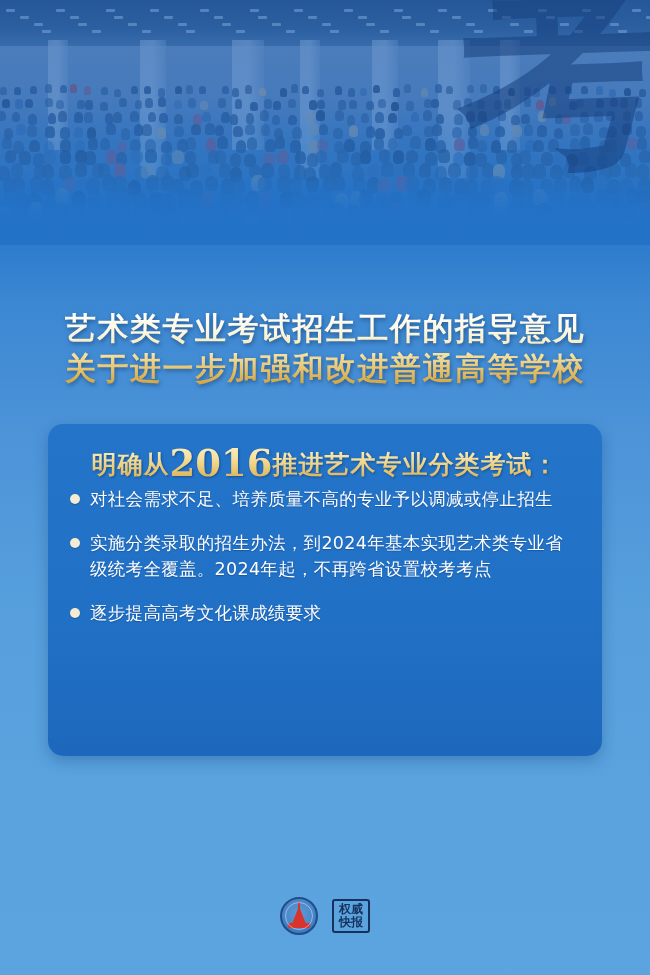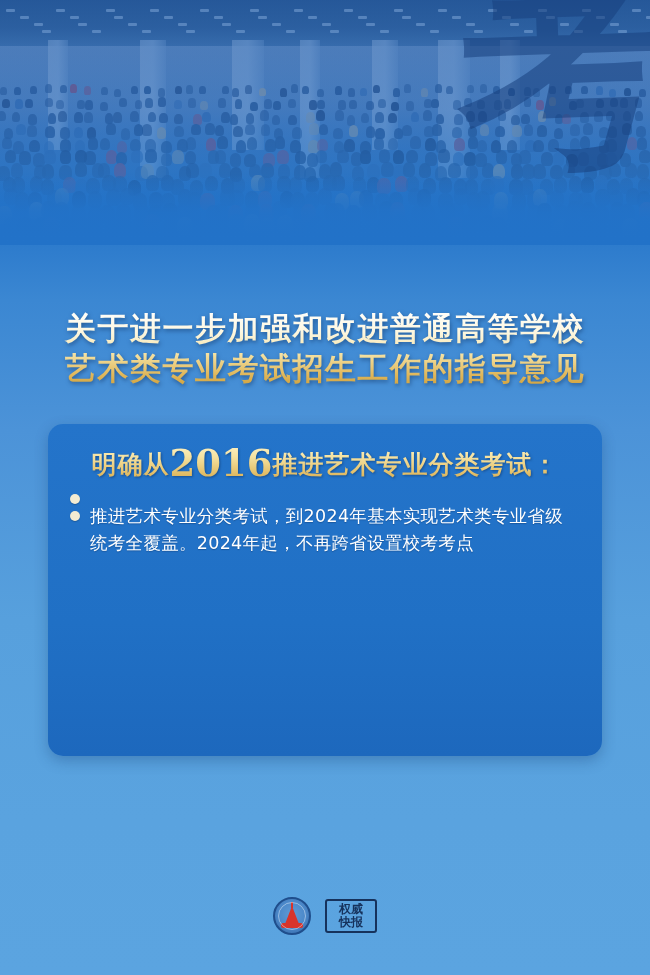--- a/index.html
+++ b/index.html
@@ -215,21 +215,21 @@
     position:absolute; left:3px; top:3px; right:3px; bottom:3px;
     border:1px solid rgba(230,240,252,.5); border-radius:50%;
   }
   .footer-text {
     font-family:"DejaVu Sans","Liberation Sans", sans-serif;
     font-size:19px; font-weight:bold;
     letter-spacing:2px;
     color:#12233b;
   }
   .stamp {
-    width:52px; height:34px;
+    width:38px; height:34px;
     border:2px solid #16325c;
     border-radius:3px;
     display:flex; flex-direction:column;
     align-items:center; justify-content:center;
     flex:0 0 auto;
     padding:1px;
   }
   .stamp span {
     font-family:"DejaVu Sans","Liberation Sans", sans-serif;
     font-size:12px; font-weight:bold; line-height:1.08;
@@ -806,29 +806,30 @@
         <i style="left: 622.402px; top: 133.975px; width: 16px; height: 19.2px; background: rgb(216, 201, 168); opacity: 0.83;"></i>
         <i style="left: 636.958px; top: 131.625px; width: 16px; height: 19.2px; background: rgb(74, 123, 181); opacity: 0.76;"></i>
       </div>
     <div class="photo-tint"></div>
     <div class="kao-mark">考</div>
     <div class="photo-fade"></div>
   </div>
 
 
   <div class="doc-title">
+    <div>艺术类专业考试招生工作的指导意见</div>
     <div>关于进一步加强和改进普通高等学校</div>
-    <div>艺术类专业考试招生工作的指导意见</div>
   </div>
 
   <div class="card">
     <div class="card-heading"><span>明确从</span><span class="year">2016</span><span>推进艺术专业分类考试：</span></div>
     <div class="bullets" id="bulletList">
-        <div class="bullet"><span class="dot"></span></div>
-        <div class="bullet"><span class="dot"></span><span>推进艺术专业分类考试，到2024年基本实现艺术类专业省级统考全覆盖。2024年起，不再跨省设置校考考点</span></div>
+        <div class="bullet"><span class="dot"></span><span>对社会需求不足、培养质量不高的专业予以调减或停止招生</span></div>
+        <div class="bullet"><span class="dot"></span><span>实施分类录取的招生办法，到2024年基本实现艺术类专业省级统考全覆盖。2024年起，不再跨省设置校考考点</span></div>
+        <div class="bullet"><span class="dot"></span><span>逐步提高高考文化课成绩要求</span></div>
       </div>
   </div>
 
   <div class="footer">
     <div class="xinhua-logo">
       <div class="tower-top"></div>
       <div class="tower"></div>
       <div class="tower-base"></div>
       <div class="ring"></div>
     </div>

